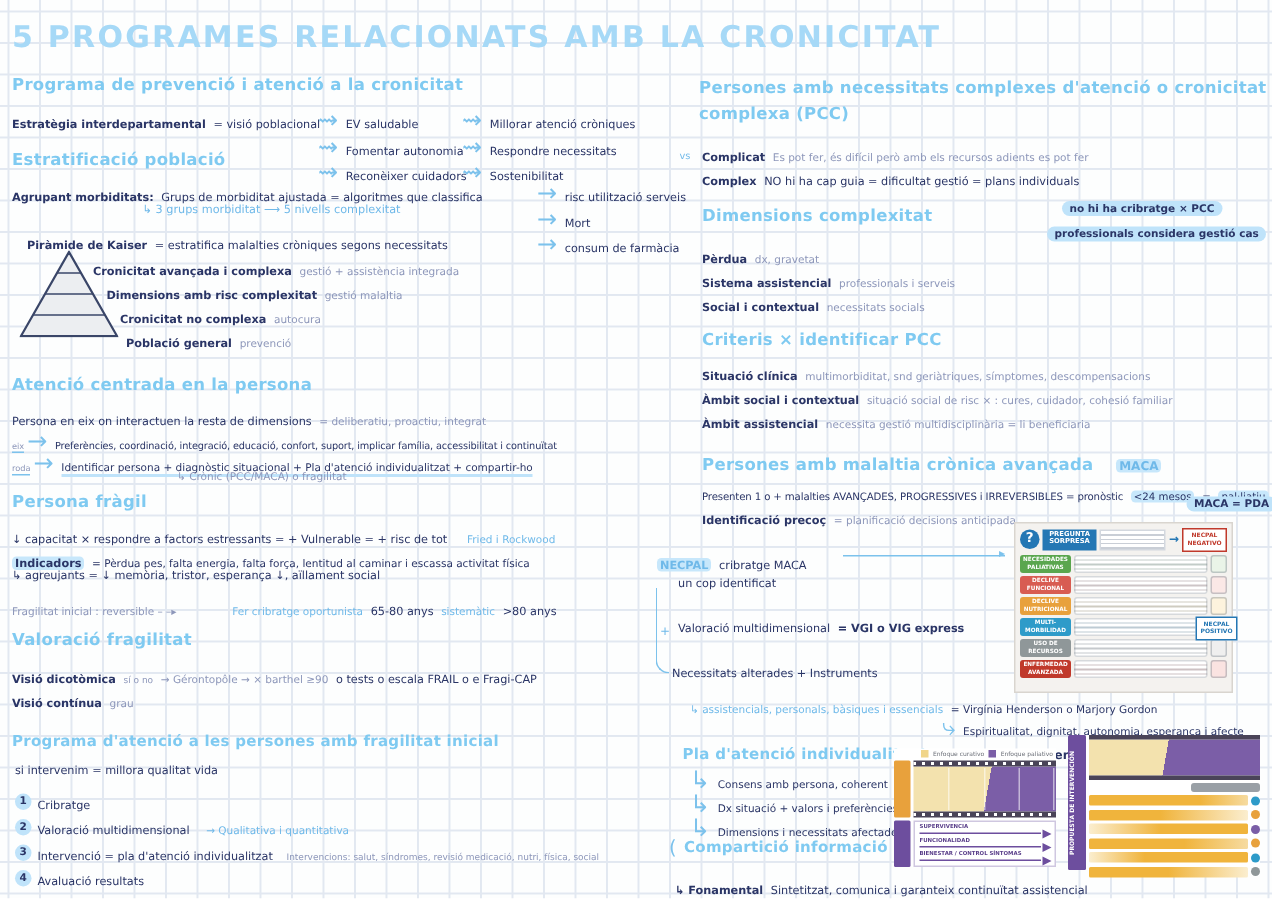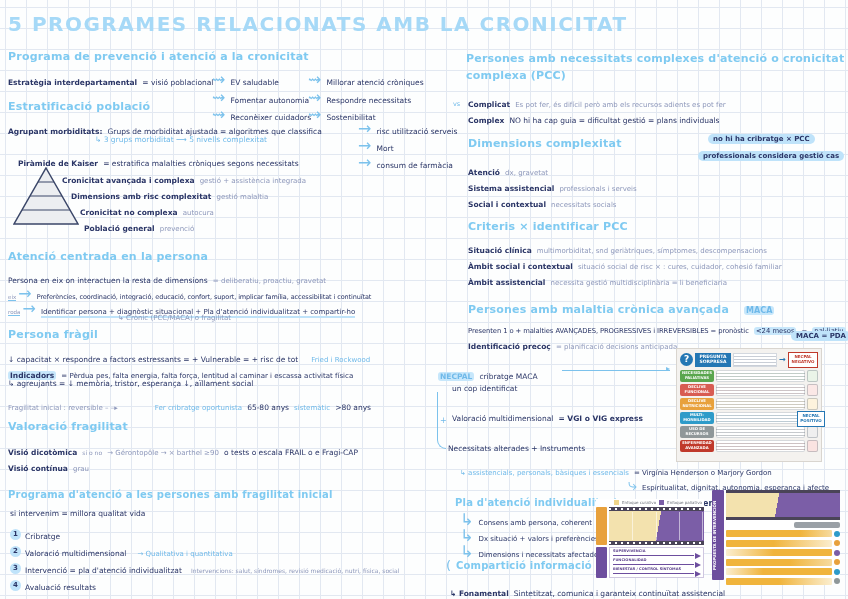--- a/index.html
+++ b/index.html
@@ -115,21 +115,21 @@
     <line x1="9" y1="43" x2="57" y2="43" stroke="#3a4668" stroke-width="1"></line>
   </svg>
   <div class="abs" style="left:62px;top:168px;"><span class="ink b">Cronicitat avançada i complexa</span> <span class="lt">gestió + assistència integrada</span></div>
   <div class="abs" style="left:71px;top:184px;"><span class="ink b">Dimensions amb risc complexitat</span> <span class="lt">gestió malaltia</span></div>
   <div class="abs" style="left:80px;top:200px;"><span class="ink b">Cronicitat no complexa</span> <span class="lt">autocura</span></div>
   <div class="abs" style="left:84px;top:216px;"><span class="ink b">Població general</span> <span class="lt">prevenció</span></div>
 
   <div class="abs h" style="left:8px;top:250px;">Atenció centrada en la persona</div>
   <div class="abs" style="left:8px;top:268px;">
     <span class="ink">Persona en eix on interactuen la resta de dimensions</span>
-    <span class="lt">= deliberatiu, proactiu, gravetat</span>
+    <span class="lt">= deliberatiu, proactiu, integrat</span>
   </div>
   <div class="abs" style="left:8px;top:284px;">
     <span class="tinylbl">eix</span><span class="arrow">→ </span><span class="ink" style="font-size:6.5px;letter-spacing:-0.1px;">Preferències, coordinació, integració, educació, confort, suport, implicar família, accessibilitat i continuïtat</span>
   </div>
   <div class="abs" style="left:8px;top:299px;">
     <span class="tinylbl">roda</span><span class="arrow">→ </span><span class="ink ul-bl" style="font-size:7px;">Identificar persona + diagnòstic situacional + Pla d'atenció individualitzat + compartir-ho</span>
   </div>
   <div class="abs lt" style="left:118px;top:314px;">↳ Crònic (PCC/MACA) o fragilitat</div>
 
   <div class="abs h" style="left:8px;top:328px;">Persona fràgil</div>
@@ -189,21 +189,21 @@
   <div class="abs bl" style="left:453px;top:100px;font-size:6.5px;">vs</div>
   <div class="abs" style="left:468px;top:108px;">
     <span class="ink b">Complex</span>
     <span class="ink">NO hi ha cap guia = dificultat gestió = plans individuals</span>
   </div>
 
   <div class="abs h" style="left:468px;top:137px;">Dimensions complexitat</div>
   <div class="abs pill" style="left:708px;top:134px;">no hi ha cribratge × PCC</div>
   <div class="abs pill" style="left:698px;top:151px;">professionals considera gestió cas</div>
 
-  <div class="abs" style="left:468px;top:160px;"><span class="ink b">Atenció</span> <span class="lt">dx, gravetat</span></div>
+  <div class="abs" style="left:468px;top:160px;"><span class="ink b">Pèrdua</span> <span class="lt">dx, gravetat</span></div>
   <div class="abs" style="left:468px;top:176px;"><span class="ink b">Sistema assistencial</span> <span class="lt">professionals i serveis</span></div>
   <div class="abs" style="left:468px;top:192px;"><span class="ink b">Social i contextual</span> <span class="lt">necessitats socials</span></div>
 
   <div class="abs h" style="left:468px;top:220px;">Criteris × identificar PCC</div>
   <div class="abs" style="left:468px;top:238px;"><span class="ink b">Situació clínica</span> <span class="lt">multimorbiditat, snd geriàtriques, símptomes, descompensacions</span></div>
   <div class="abs" style="left:468px;top:254px;"><span class="ink b">Àmbit social i contextual</span> <span class="lt">situació social de risc   × : cures, cuidador, cohesió familiar</span></div>
   <div class="abs" style="left:468px;top:270px;"><span class="ink b">Àmbit assistencial</span> <span class="lt">necessita gestió multidisciplinària = li beneficiaria</span></div>
 
   <div class="abs" style="left:468px;top:298px;">
     <span class="h">Persones amb malaltia crònica avançada</span>

